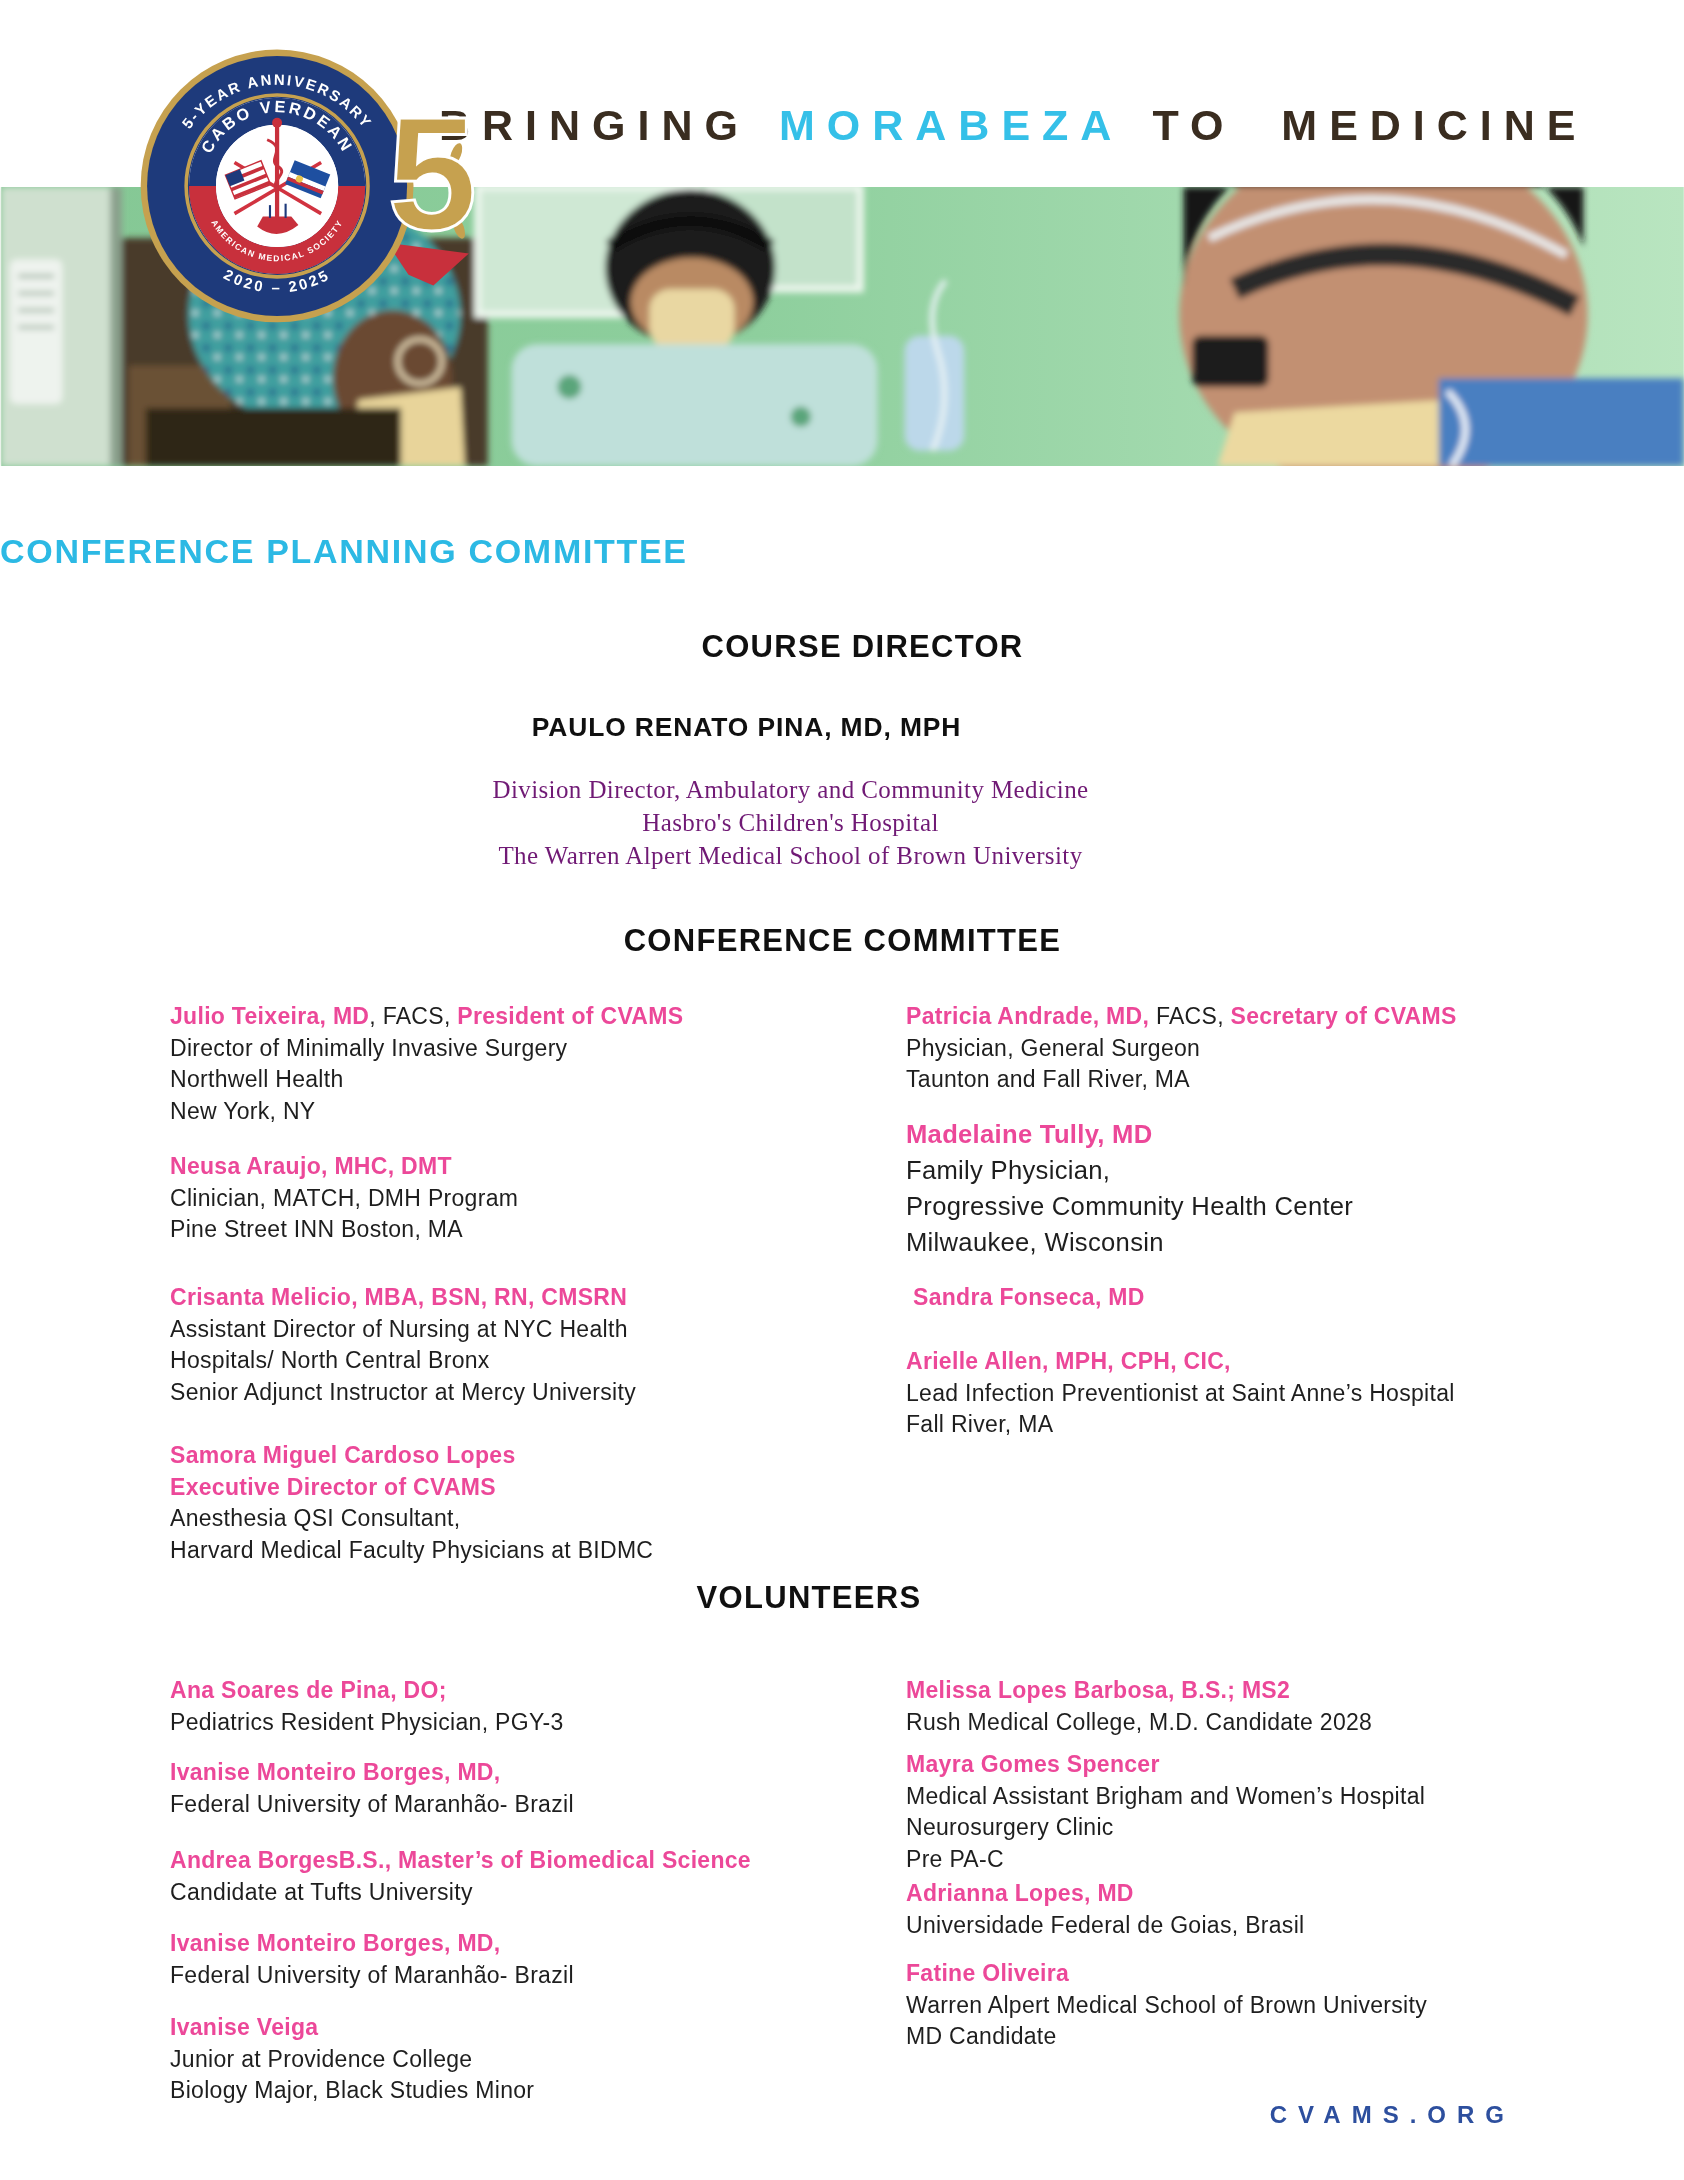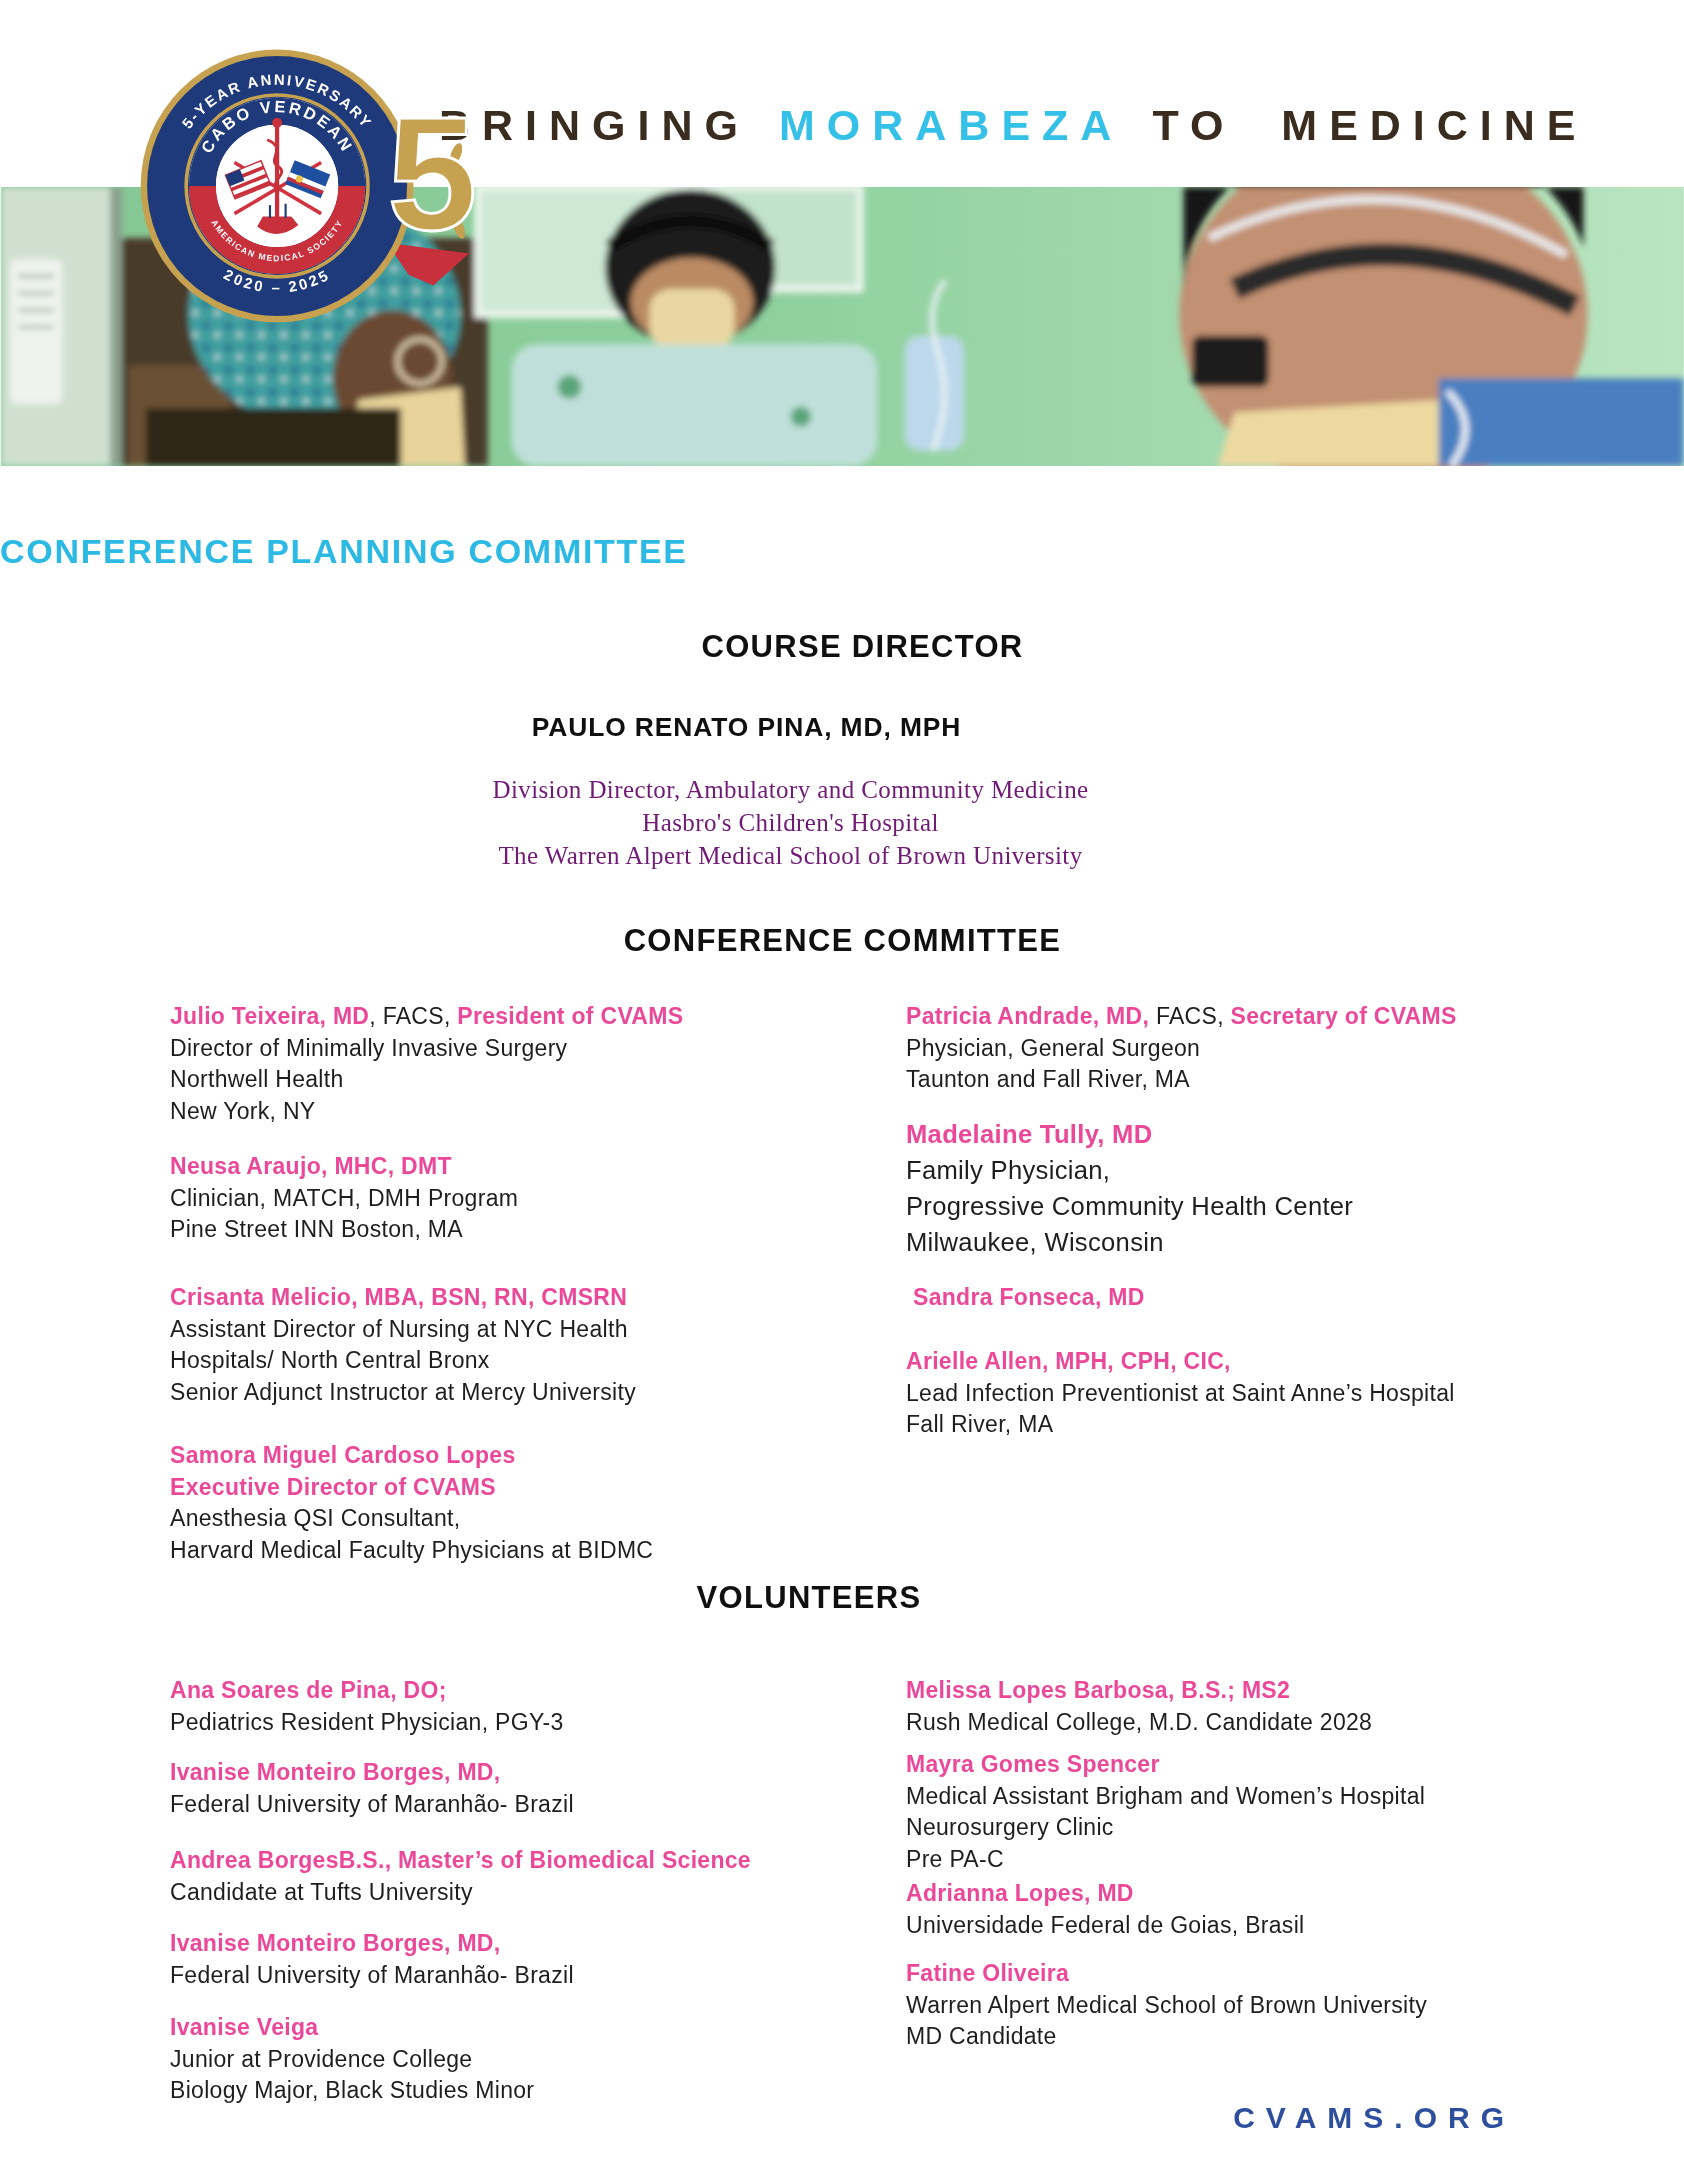--- a/index.html
+++ b/index.html
@@ -25,21 +25,21 @@
                  font-weight:700;font-size:26.4px;letter-spacing:0.9px;color:#101010;padding-left:16px;}
   .director-lines{position:absolute;left:0;top:773px;width:1581px;text-align:center;
                   font-size:25px;line-height:33px;letter-spacing:0.4px;color:#701a75;font-family:Liberation Serif, serif;}
   
   .entry{position:absolute;font-size:23px;line-height:31.5px;letter-spacing:0.3px;color:#1e1e1e;}
   .entry .b{font-weight:700;color:#ec4899;}
   .entry.lg{font-size:25.6px;line-height:36px;}
   .eline{white-space:nowrap;}
   
   .site{position:absolute;top:2101px;left:0;width:1515px;text-align:right;
-        font-weight:700;font-size:30px;letter-spacing:11px;color:#2d4f9e;}
+        font-weight:700;font-size:24px;letter-spacing:11px;color:#2d4f9e;}
 </style>
 </head>
 <body>
 
 <div class="page">
 
   <div class="photo">
     <svg width="1685" height="279" viewBox="0 0 1978 328">
       <defs>
         <linearGradient id="wall" x1="0" y1="0" x2="1" y2="0">

